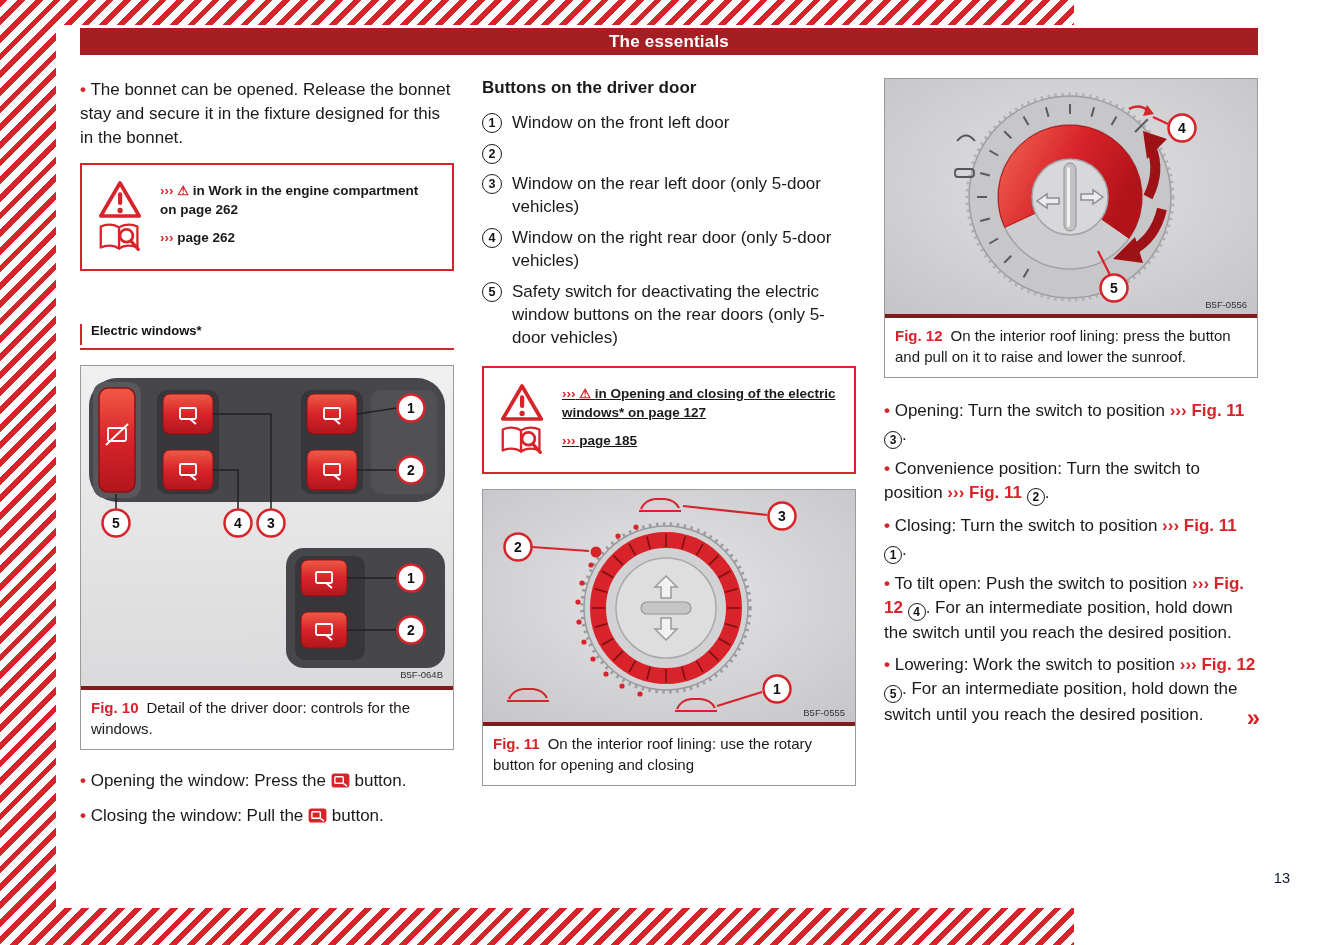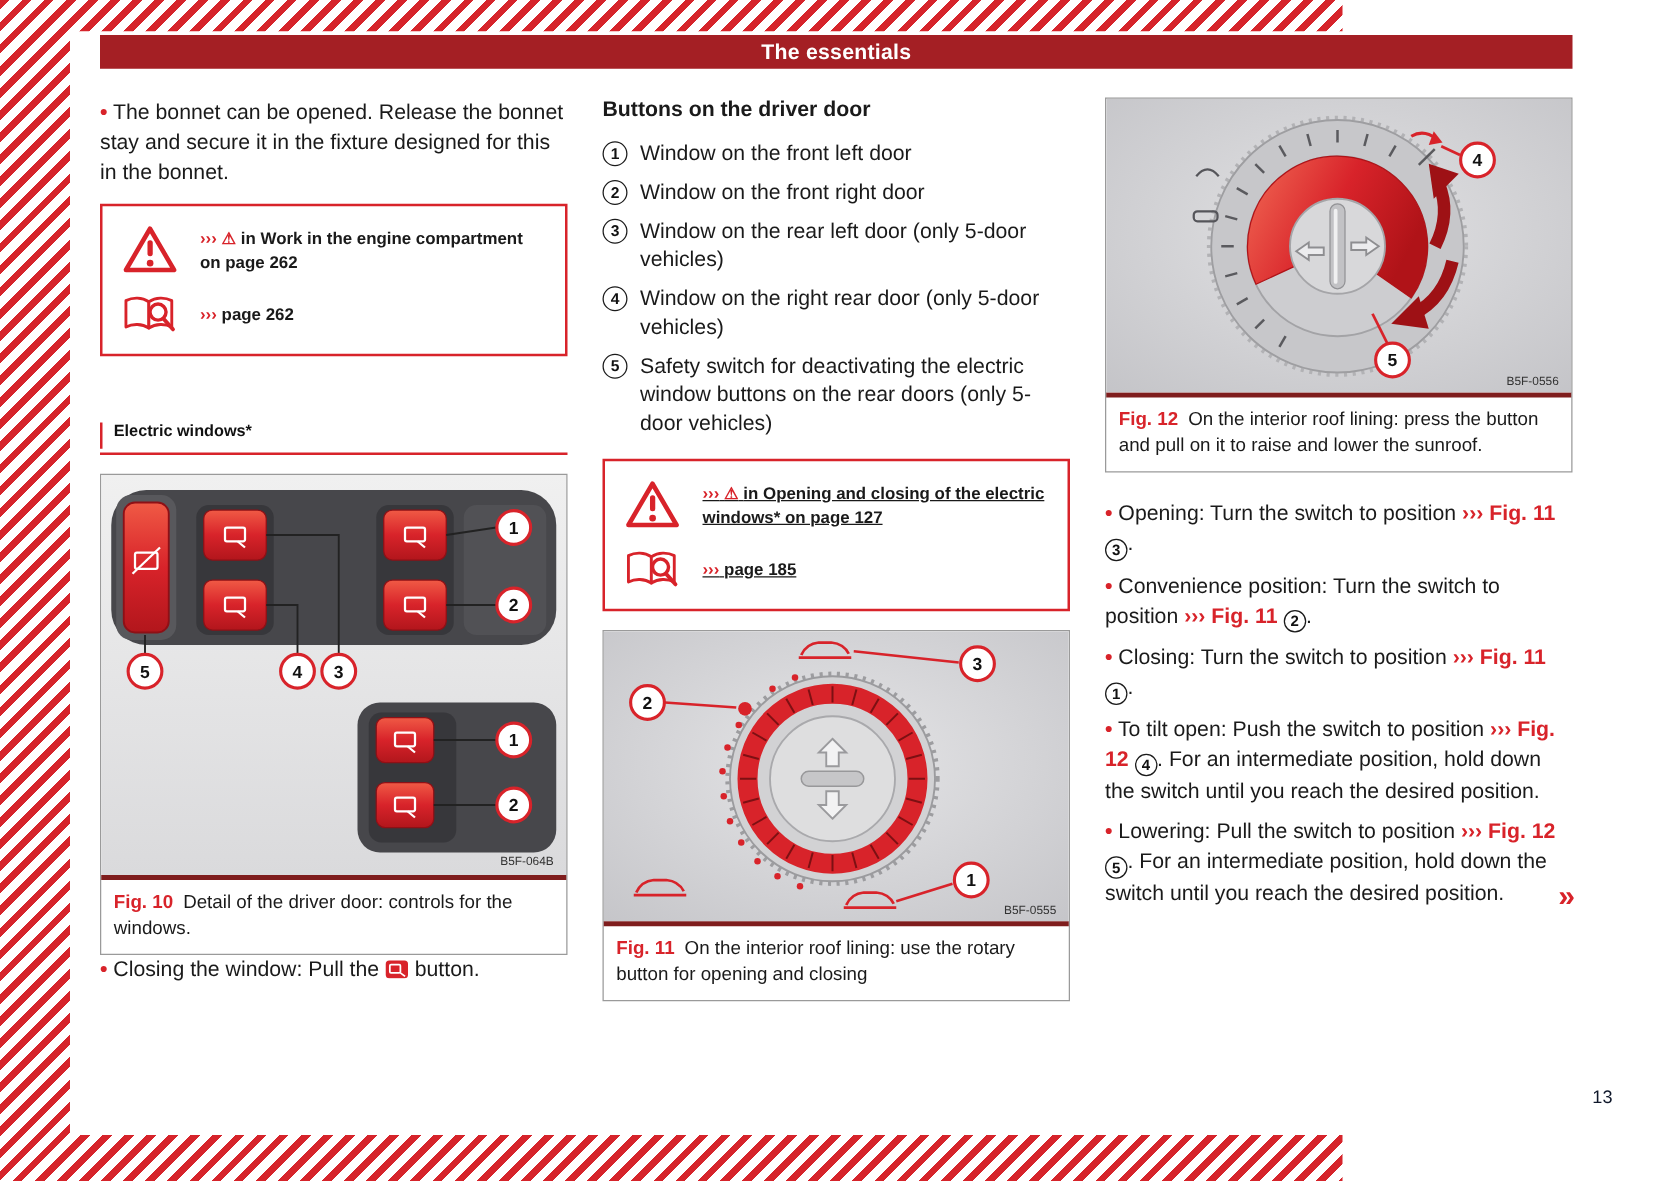--- a/index.html
+++ b/index.html
@@ -26,21 +26,21 @@
   .btext { font-size:17px; line-height:24px; color:#1a1a1a; }
   .dot { color:#d8232a; font-weight:bold; }
   .chev { color:#d8232a; font-weight:bold; }
   .figref { color:#d8232a; font-weight:bold; }
   .wtri { color:#d8232a; font-size:13px; }
   .intro { margin-bottom:13px; }
 
   
   .warnbox {
     border:2.5px solid #d8232a; padding:15px 14px; margin-top:0;
-    display:flex; flex-direction:column; gap:16px; background:#fff;
+    display:flex; flex-direction:column; gap:2px; background:#fff;
   }
   .wrow { display:flex; gap:16px; align-items:center; }
   .wicon { flex:0 0 48px; display:flex; justify-content:center; }
   .wtext { font-size:13.5px; font-weight:bold; line-height:19px; color:#1a1a1a; }
 
   
   .sect {
     position:relative; margin-top:50px; font-size:13px; font-weight:bold; color:#111;
     padding:2px 0 10px 11px; border-bottom:2px solid #d8232a;
   }
@@ -222,41 +222,45 @@
                 <text class="cotext" x="330" y="269">2</text>
               </g>
               <text class="figcode" x="362" y="312">B5F-064B</text>
             </svg>
           </div>
           <figcaption class="figcap">
             <span class="figlabel">Fig. 10</span><span>Detail of the driver door: controls for the windows.</span>
           </figcaption>
         </figure>
 
+        <p class="btext bullet after-fig"><span class="dot">•</span> <span>Opening the window: Press the</span> <span class="winicon"><svg viewBox="0 0 20 16" width="19" height="15">
+                <rect x="0.5" y="0.5" width="19" height="15" rx="3" fill="#d8232a"></rect>
+                <rect x="4" y="4" width="9" height="7" rx="1" fill="none" stroke="#fff" stroke-width="1.5"></rect>
+                <path d="M13 11 l4 3" stroke="#fff" stroke-width="1.5"></path>
+              </svg></span> <span>button.</span></p>
 
         <p class="btext bullet"><span class="dot">•</span> <span>Closing the window: Pull the</span> <span class="winicon"><svg viewBox="0 0 20 16" width="19" height="15">
                 <rect x="0.5" y="0.5" width="19" height="15" rx="3" fill="#d8232a"></rect>
                 <rect x="4" y="4" width="9" height="7" rx="1" fill="none" stroke="#fff" stroke-width="1.5"></rect>
                 <path d="M13 11 l4 3" stroke="#fff" stroke-width="1.5"></path>
               </svg></span> <span>button.</span></p>
 
       </div>
 
       <div class="col">
 
         <h3 class="mhead">Buttons on the driver door</h3>
 
         <ul class="numlist">
           <li>
             <span class="cnum">1</span>
             <span class="litext">Window on the front left door</span>
           </li>
           <li>
             <span class="cnum">2</span>
-            <span class="litext">Window on the front right door</span>
           </li>
           <li>
             <span class="cnum">3</span>
             <span class="litext">Window on the rear left door (only 5-door vehicles)</span>
           </li>
           <li>
             <span class="cnum">4</span>
             <span class="litext">Window on the right rear door (only 5-door vehicles)</span>
           </li>
           <li>
@@ -481,21 +485,21 @@
 
         <div class="rbul">
           <p class="btext"><span class="dot">•</span> <span>Opening: Turn the switch to position</span> <span class="chev">›››</span> <span class="figref">Fig. 11</span> <span class="cnum inline">3</span><span>.</span></p>
 
           <p class="btext"><span class="dot">•</span> <span>Convenience position: Turn the switch to position</span> <span class="chev">›››</span> <span class="figref">Fig. 11</span> <span class="cnum inline">2</span><span>.</span></p>
 
           <p class="btext"><span class="dot">•</span> <span>Closing: Turn the switch to position</span> <span class="chev">›››</span> <span class="figref">Fig. 11</span> <span class="cnum inline">1</span><span>.</span></p>
 
           <p class="btext"><span class="dot">•</span> <span>To tilt open: Push the switch to position</span> <span class="chev">›››</span> <span class="figref">Fig. 12</span> <span class="cnum inline">4</span><span>. For an intermediate position, hold down the switch until you reach the desired position.</span></p>
 
-          <p class="btext"><span class="dot">•</span> <span>Lowering: Pull the switch to position</span> <span class="chev">›››</span> <span class="figref">Fig. 12</span> <span class="cnum inline">5</span><span>. For an intermediate position, hold down the switch until you reach the desired position.</span><span class="cont">»</span></p>
+          <p class="btext"><span class="dot">•</span> <span>Lowering: Work the switch to position</span> <span class="chev">›››</span> <span class="figref">Fig. 12</span> <span class="cnum inline">5</span><span>. For an intermediate position, hold down the switch until you reach the desired position.</span><span class="cont">»</span></p>
         </div>
 
       </div>
     </div>
 
     <div class="pagenum">13</div>
   </div>
 </div>
 
 </body></html>

